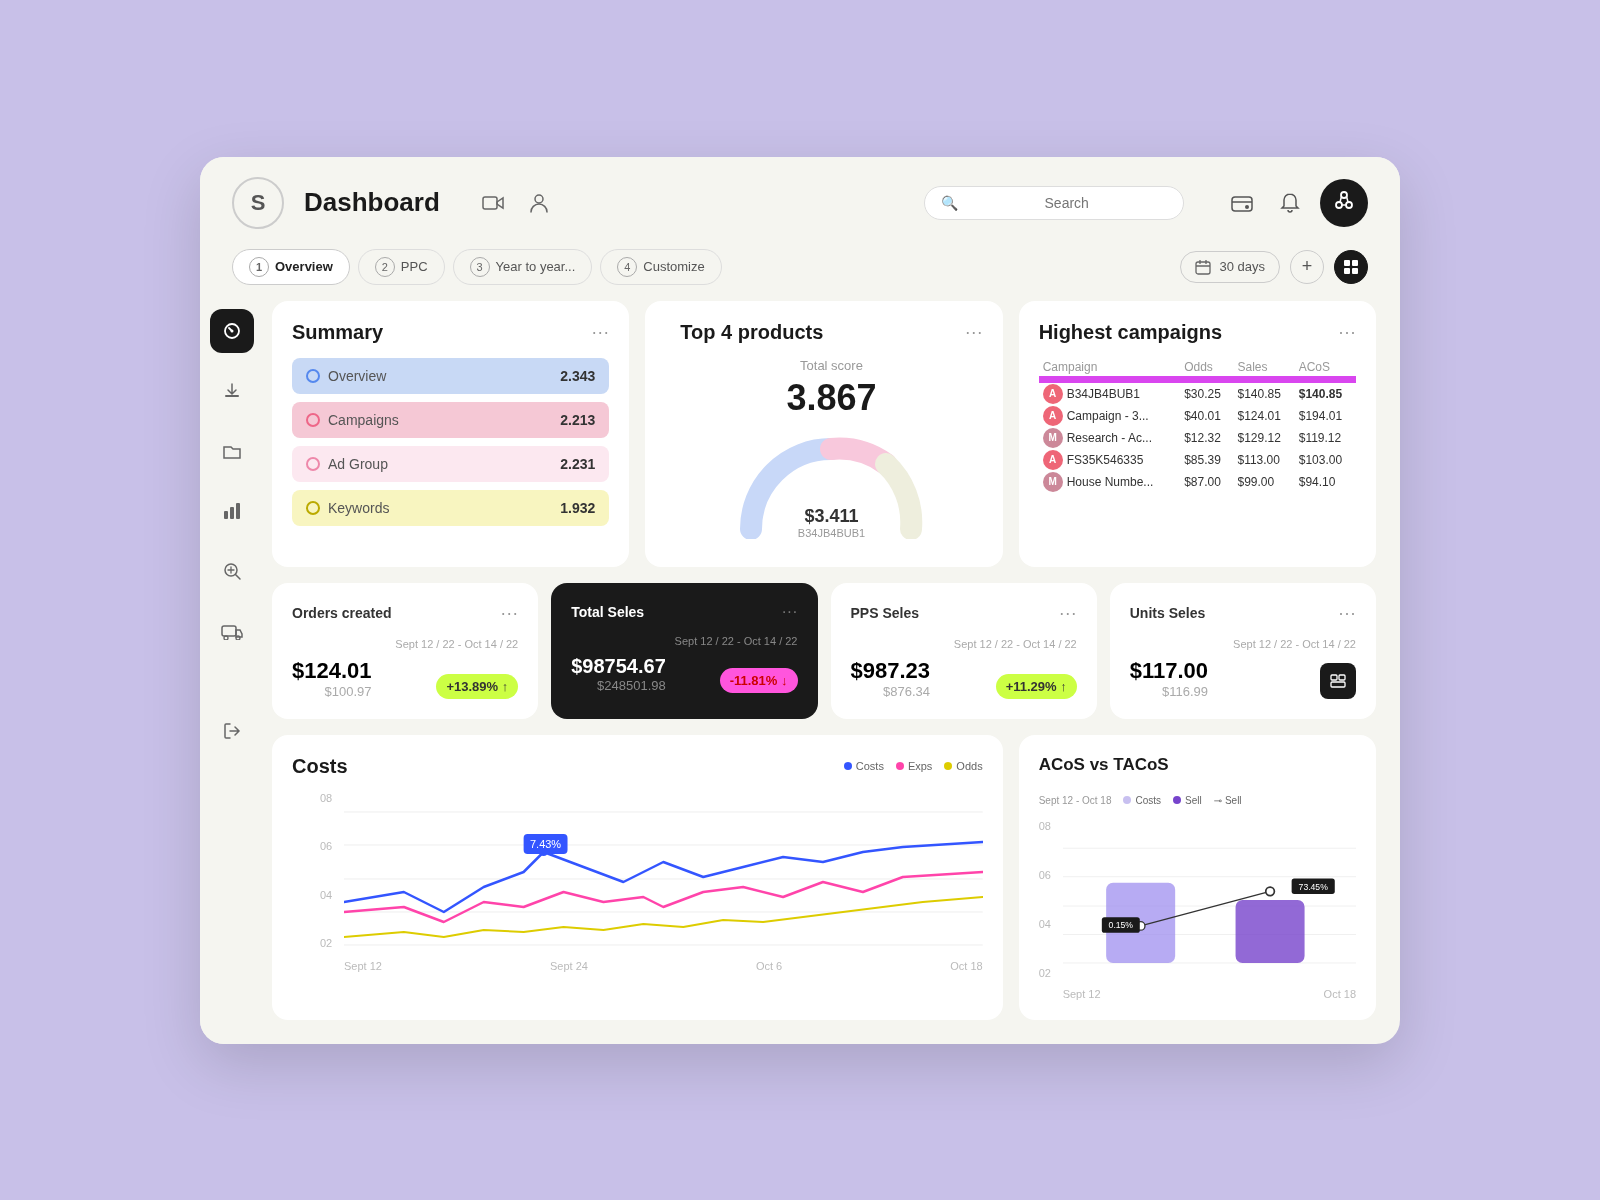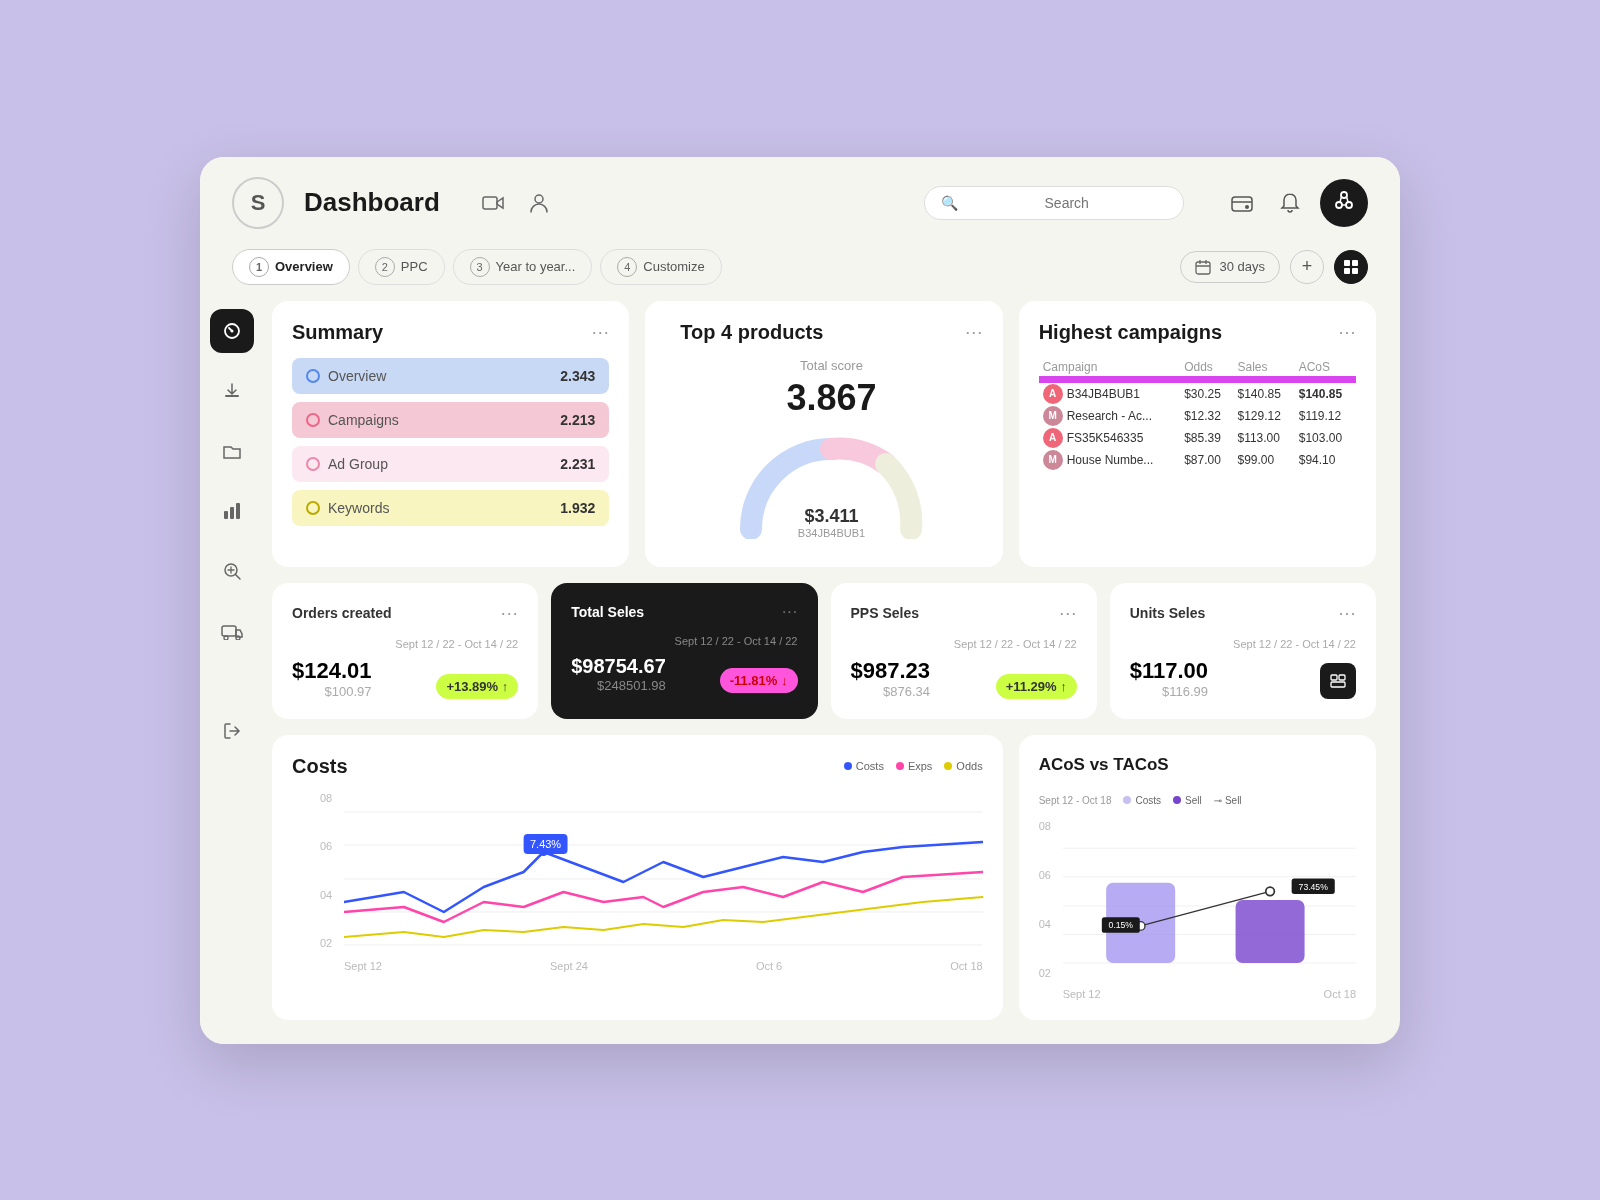--- a/index.html
+++ b/index.html
@@ -508,20 +508,26 @@
               <th>Sales</th>
               <th>ACoS</th>
             </tr>
           </thead>
           <tbody>
             <tr>
               <td><span class="campaign-badge badge-a">A</span><span>B34JB4BUB1</span></td>
               <td>$30.25</td>
               <td>$140.85</td>
               <td class="acos-pink">$140.85</td>
+            </tr>
+            <tr>
+              <td><span class="campaign-badge badge-a">A</span><span>Campaign - 3...</span></td>
+              <td>$40.01</td>
+              <td>$124.01</td>
+              <td>$194.01</td>
             </tr>
             <tr>
               <td><span class="campaign-badge badge-m">M</span><span>Research - Ac...</span></td>
               <td>$12.32</td>
               <td>$129.12</td>
               <td>$119.12</td>
             </tr>
             <tr>
               <td><span class="campaign-badge badge-a">A</span><span>FS35K546335</span></td>
               <td>$85.39</td>

